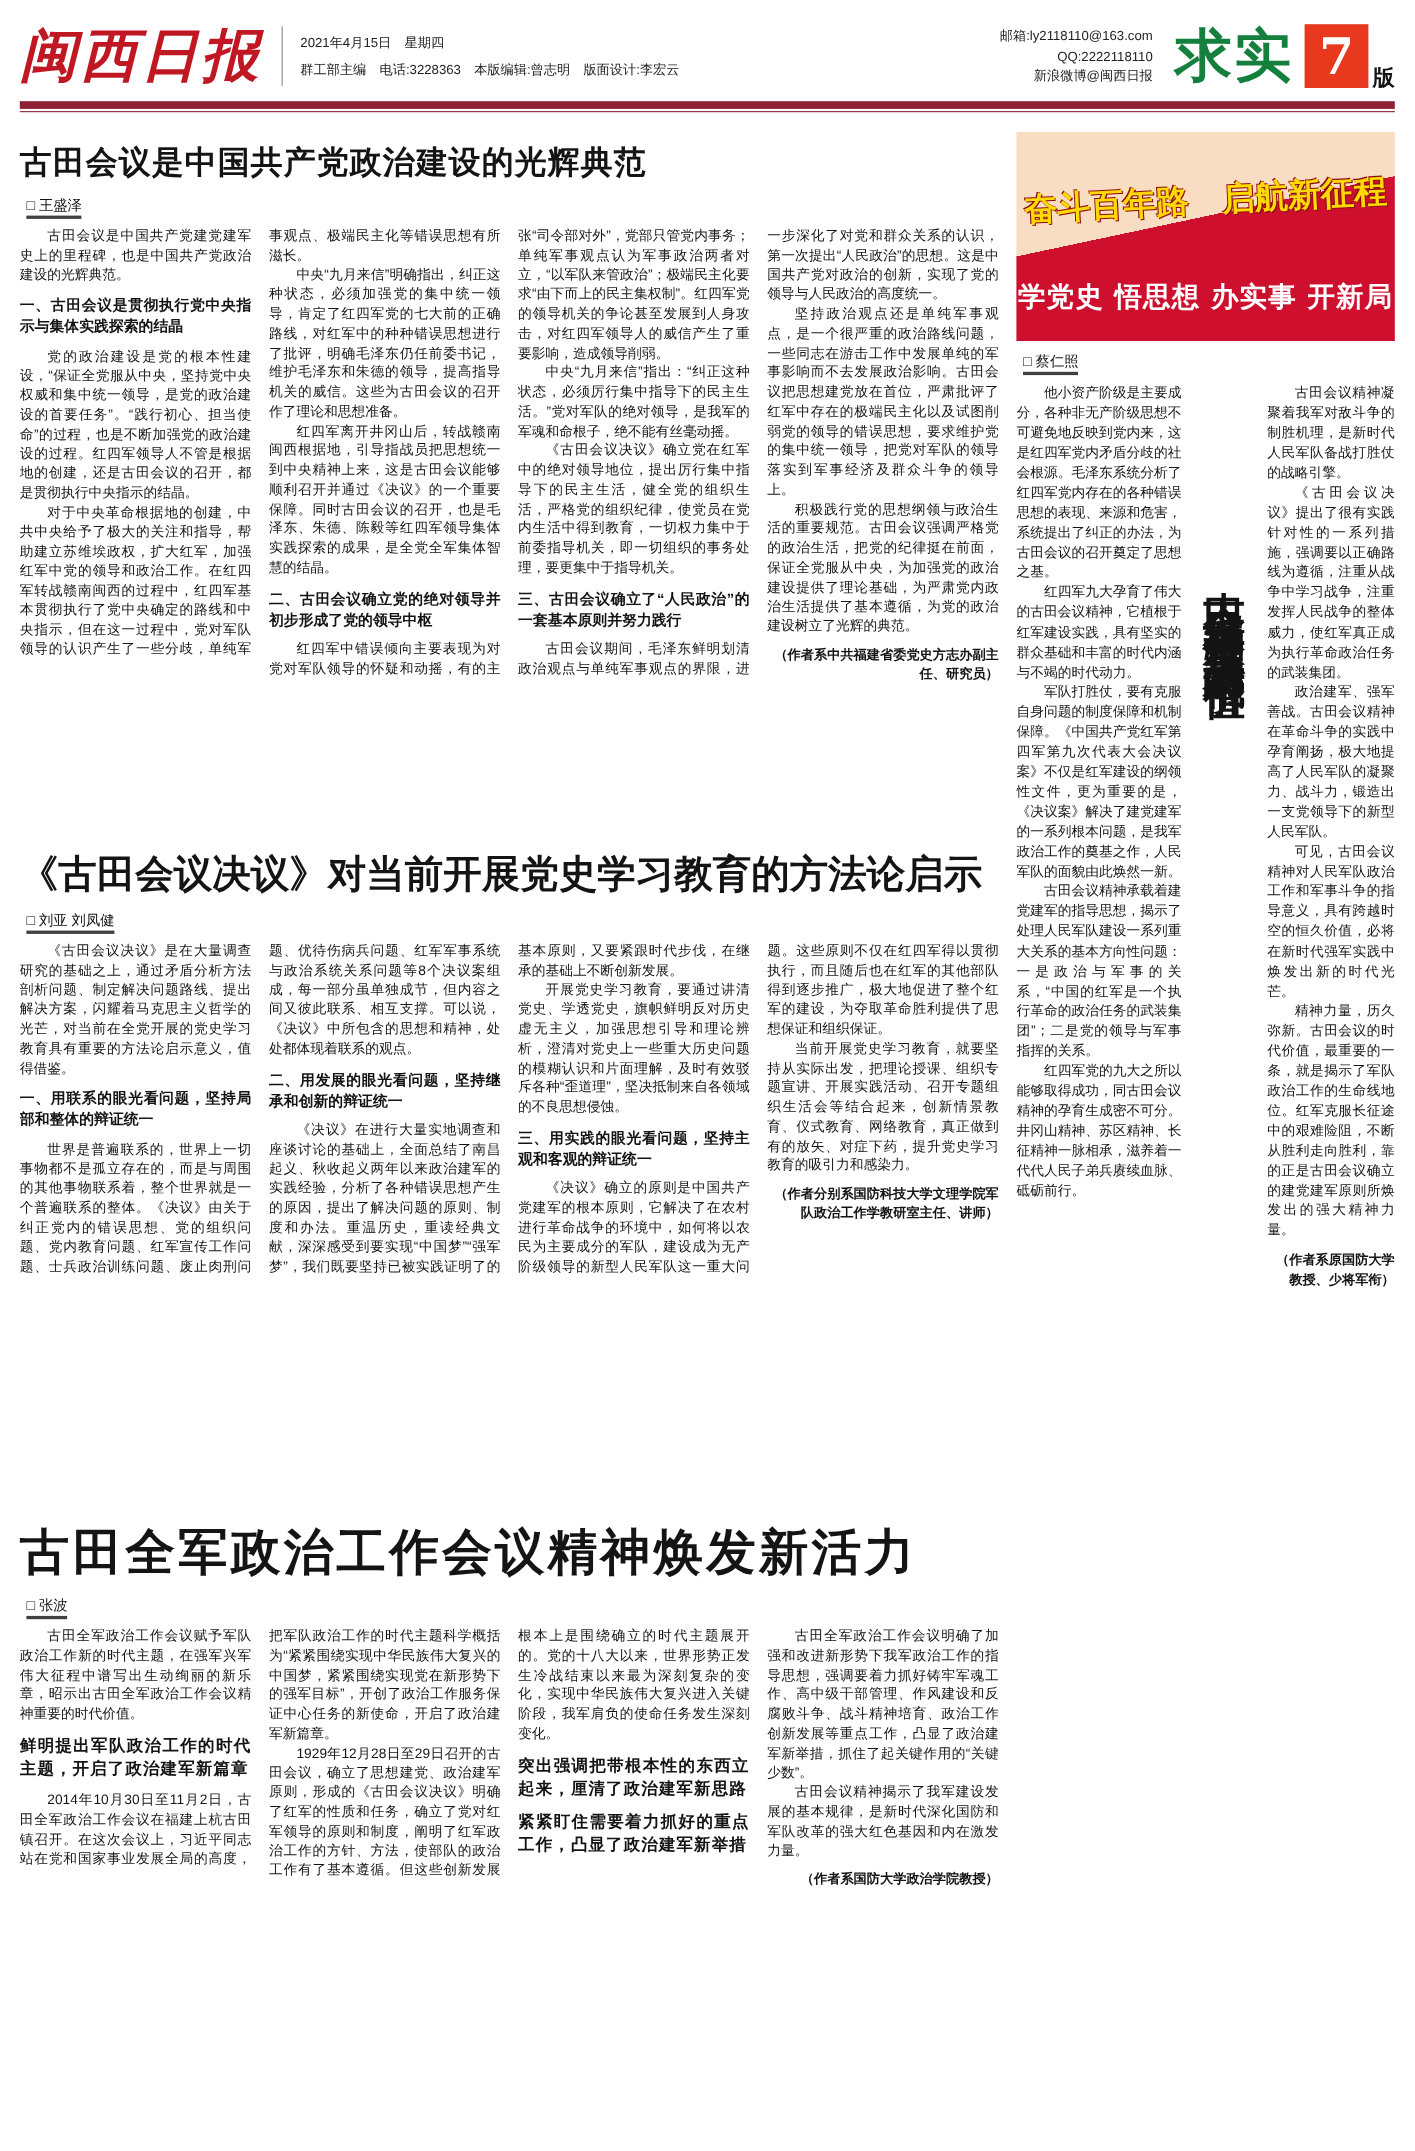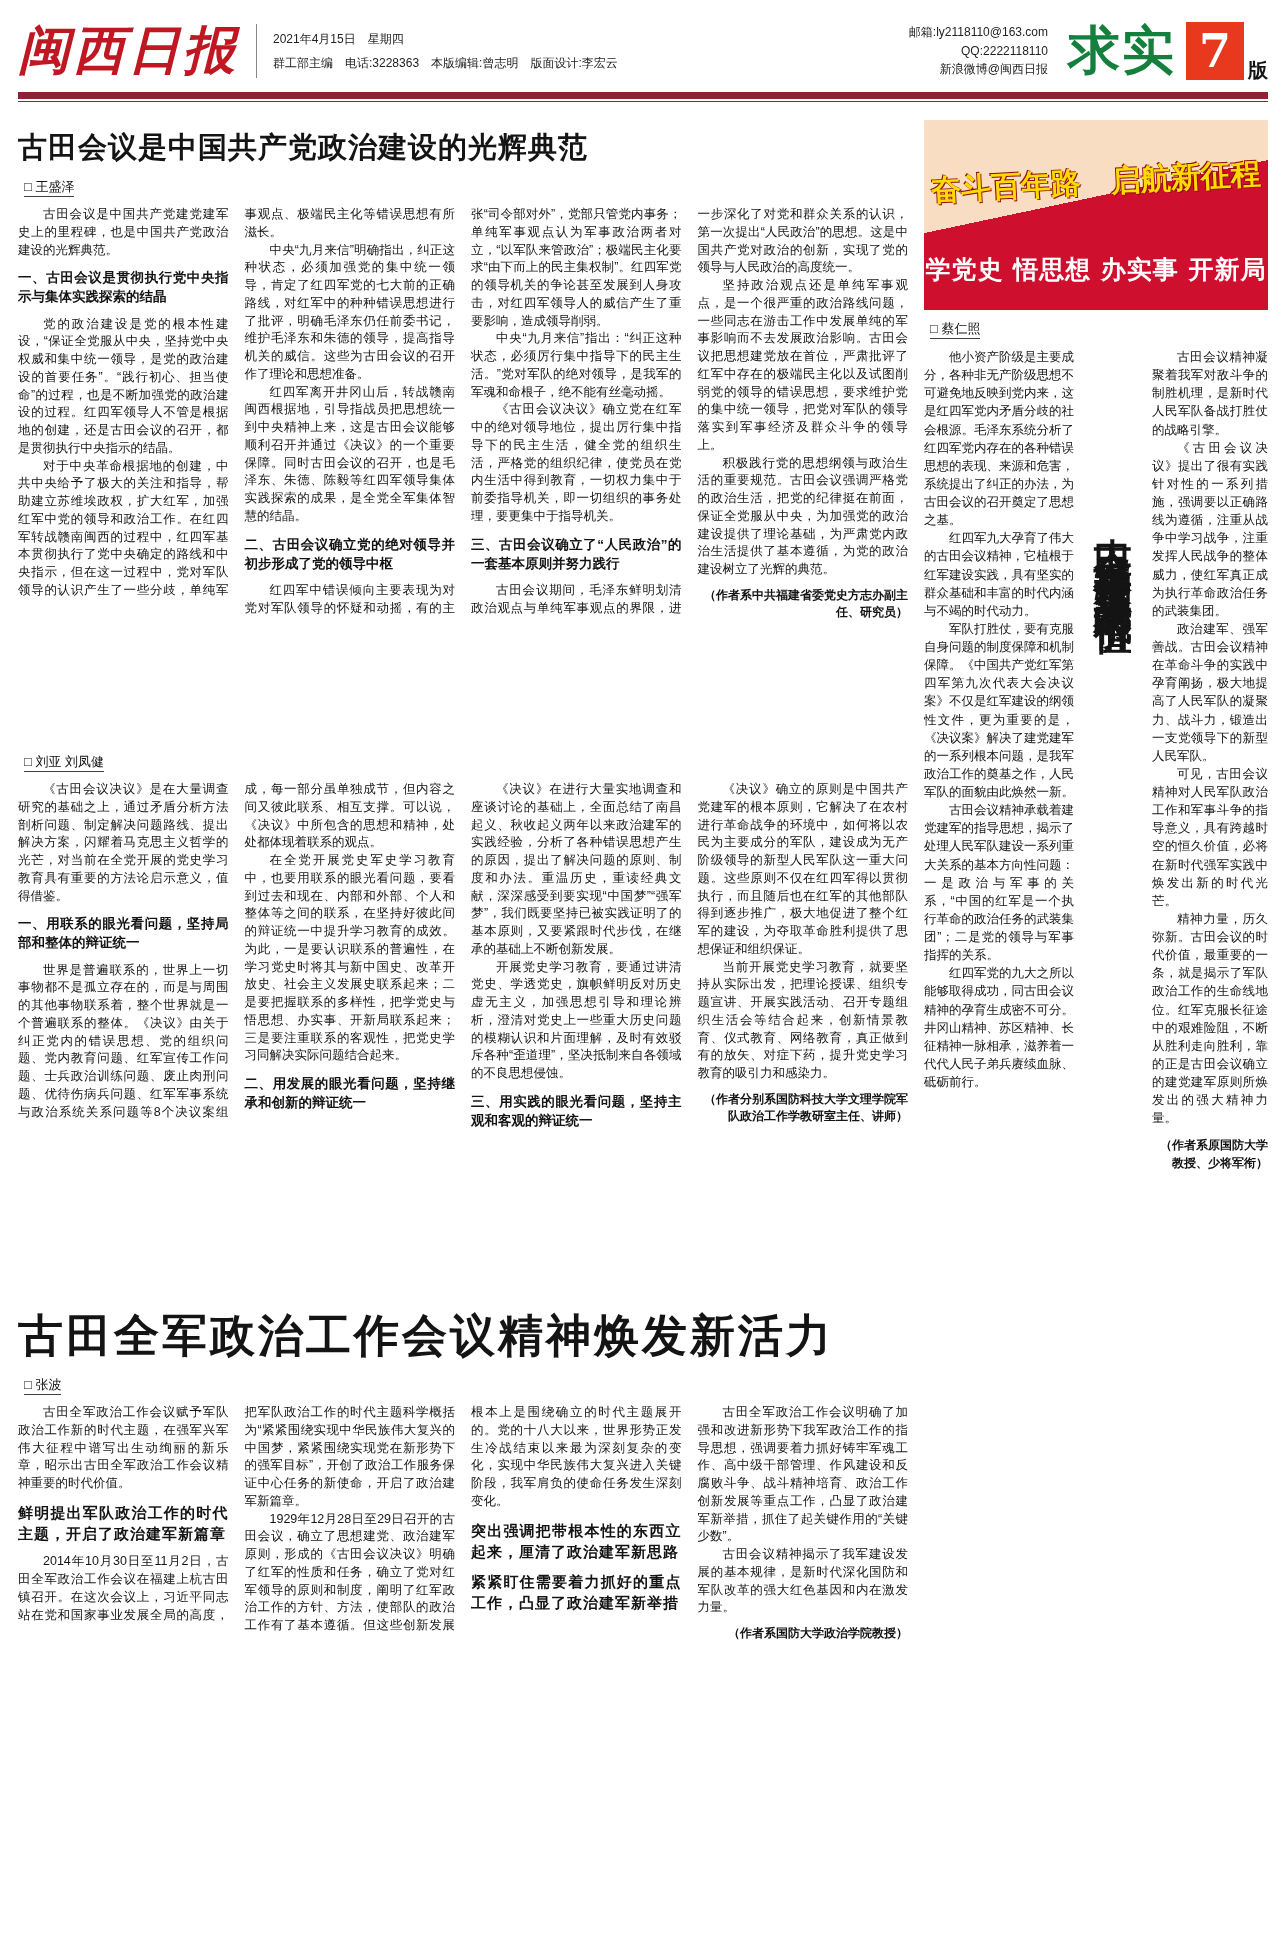--- a/index.html
+++ b/index.html
@@ -46,21 +46,21 @@
   }
   .a2-title{
     font-family:"DejaVu Serif","Liberation Serif",serif;font-weight:900;
     font-size:35px;letter-spacing:0px;margin:20px 0 10px 0;white-space:nowrap;
   }
   .a3-title{
     font-family:"DejaVu Serif","Liberation Serif",serif;font-weight:900;
     font-size:45px;letter-spacing:3px;margin:20px 0 10px 0;white-space:nowrap;
   }
   .byline{font-size:13px;margin:2px 0 10px 6px;color:#111;}
-  .byline span{border-bottom:1px solid #404040;padding-bottom:2px;}
+  .byline span{border-bottom:3px solid #404040;padding-bottom:2px;}
   .article-body{
     column-gap:16px;font-size:12.5px;line-height:1.42;text-align:justify;
     overflow:hidden;
   }
   .cols4{column-count:4;}
   .h545{height:545px;}
   .h505{height:505px;}
   .h425{height:425px;}
   .article-body p.para{margin:0;text-indent:2em;}
   .article-body h4.subhead{margin:9px 0;font-size:13.5px;font-weight:bold;text-align:justify;}
@@ -145,28 +145,28 @@
             <p class="para">《古田会议决议》确立党在红军中的绝对领导地位，提出厉行集中指导下的民主生活，健全党的组织生活，严格党的组织纪律，使党员在党内生活中得到教育，一切权力集中于前委指导机关，即一切组织的事务处理，要更集中于指导机关。</p>
             <h4 class="subhead">三、古田会议确立了“人民政治”的一套基本原则并努力践行</h4>
             <p class="para">古田会议期间，毛泽东鲜明划清政治观点与单纯军事观点的界限，进一步深化了对党和群众关系的认识，第一次提出“人民政治”的思想。这是中国共产党对政治的创新，实现了党的领导与人民政治的高度统一。</p>
             <p class="para">坚持政治观点还是单纯军事观点，是一个很严重的政治路线问题，一些同志在游击工作中发展单纯的军事影响而不去发展政治影响。古田会议把思想建党放在首位，严肃批评了红军中存在的极端民主化以及试图削弱党的领导的错误思想，要求维护党的集中统一领导，把党对军队的领导落实到军事经济及群众斗争的领导上。</p>
             <p class="para">积极践行党的思想纲领与政治生活的重要规范。古田会议强调严格党的政治生活，把党的纪律挺在前面，保证全党服从中央，为加强党的政治建设提供了理论基础，为严肃党内政治生活提供了基本遵循，为党的政治建设树立了光辉的典范。</p>
             <p class="author-note">（作者系中共福建省委党史方志办副主任、研究员）</p>
           </div>
       </article>
 
       <article class="a2">
+        <h2 class="a2-title">《古田会议决议》对当前开展党史学习教育的方法论启示</h2>
         <div class="byline">
           <span>□ 刘亚  刘凤健</span>
         </div>
         <div class="article-body cols4 h505">
             <p class="para">《古田会议决议》是在大量调查研究的基础之上，通过矛盾分析方法剖析问题、制定解决问题路线、提出解决方案，闪耀着马克思主义哲学的光芒，对当前在全党开展的党史学习教育具有重要的方法论启示意义，值得借鉴。</p>
             <h4 class="subhead">一、用联系的眼光看问题，坚持局部和整体的辩证统一</h4>
             <p class="para">世界是普遍联系的，世界上一切事物都不是孤立存在的，而是与周围的其他事物联系着，整个世界就是一个普遍联系的整体。《决议》由关于纠正党内的错误思想、党的组织问题、党内教育问题、红军宣传工作问题、士兵政治训练问题、废止肉刑问题、优待伤病兵问题、红军军事系统与政治系统关系问题等8个决议案组成，每一部分虽单独成节，但内容之间又彼此联系、相互支撑。可以说，《决议》中所包含的思想和精神，处处都体现着联系的观点。</p>
-            <p class="para">在全党开展党史军史学习教育中，也要用联系的眼光看问题，要看到过去和现在、内部和外部、个人和整体等之间的联系，在坚持好彼此间的辩证统一中提升学习教育的成效。为此，一是要认识联系的普遍性，在学习党史时将其与新中国史、改革开放史、社会主义发展史联系起来；二是要把握联系的多样性，把学党史与悟思想、办实事、开新局联系起来；三是要注重联系的客观性，把党史学习同解决实际问题结合起来。</p>
             <h4 class="subhead">二、用发展的眼光看问题，坚持继承和创新的辩证统一</h4>
             <p class="para">《决议》在进行大量实地调查和座谈讨论的基础上，全面总结了南昌起义、秋收起义两年以来政治建军的实践经验，分析了各种错误思想产生的原因，提出了解决问题的原则、制度和办法。重温历史，重读经典文献，深深感受到要实现“中国梦”“强军梦”，我们既要坚持已被实践证明了的基本原则，又要紧跟时代步伐，在继承的基础上不断创新发展。</p>
             <p class="para">开展党史学习教育，要通过讲清党史、学透党史，旗帜鲜明反对历史虚无主义，加强思想引导和理论辨析，澄清对党史上一些重大历史问题的模糊认识和片面理解，及时有效驳斥各种“歪道理”，坚决抵制来自各领域的不良思想侵蚀。</p>
             <h4 class="subhead">三、用实践的眼光看问题，坚持主观和客观的辩证统一</h4>
             <p class="para">《决议》确立的原则是中国共产党建军的根本原则，它解决了在农村进行革命战争的环境中，如何将以农民为主要成分的军队，建设成为无产阶级领导的新型人民军队这一重大问题。这些原则不仅在红四军得以贯彻执行，而且随后也在红军的其他部队得到逐步推广，极大地促进了整个红军的建设，为夺取革命胜利提供了思想保证和组织保证。</p>
             <p class="para">当前开展党史学习教育，就要坚持从实际出发，把理论授课、组织专题宣讲、开展实践活动、召开专题组织生活会等结合起来，创新情景教育、仪式教育、网络教育，真正做到有的放矢、对症下药，提升党史学习教育的吸引力和感染力。</p>
             <p class="author-note">（作者分别系国防科技大学文理学院军队政治工作学教研室主任、讲师）</p>
           </div>
       </article>
 

